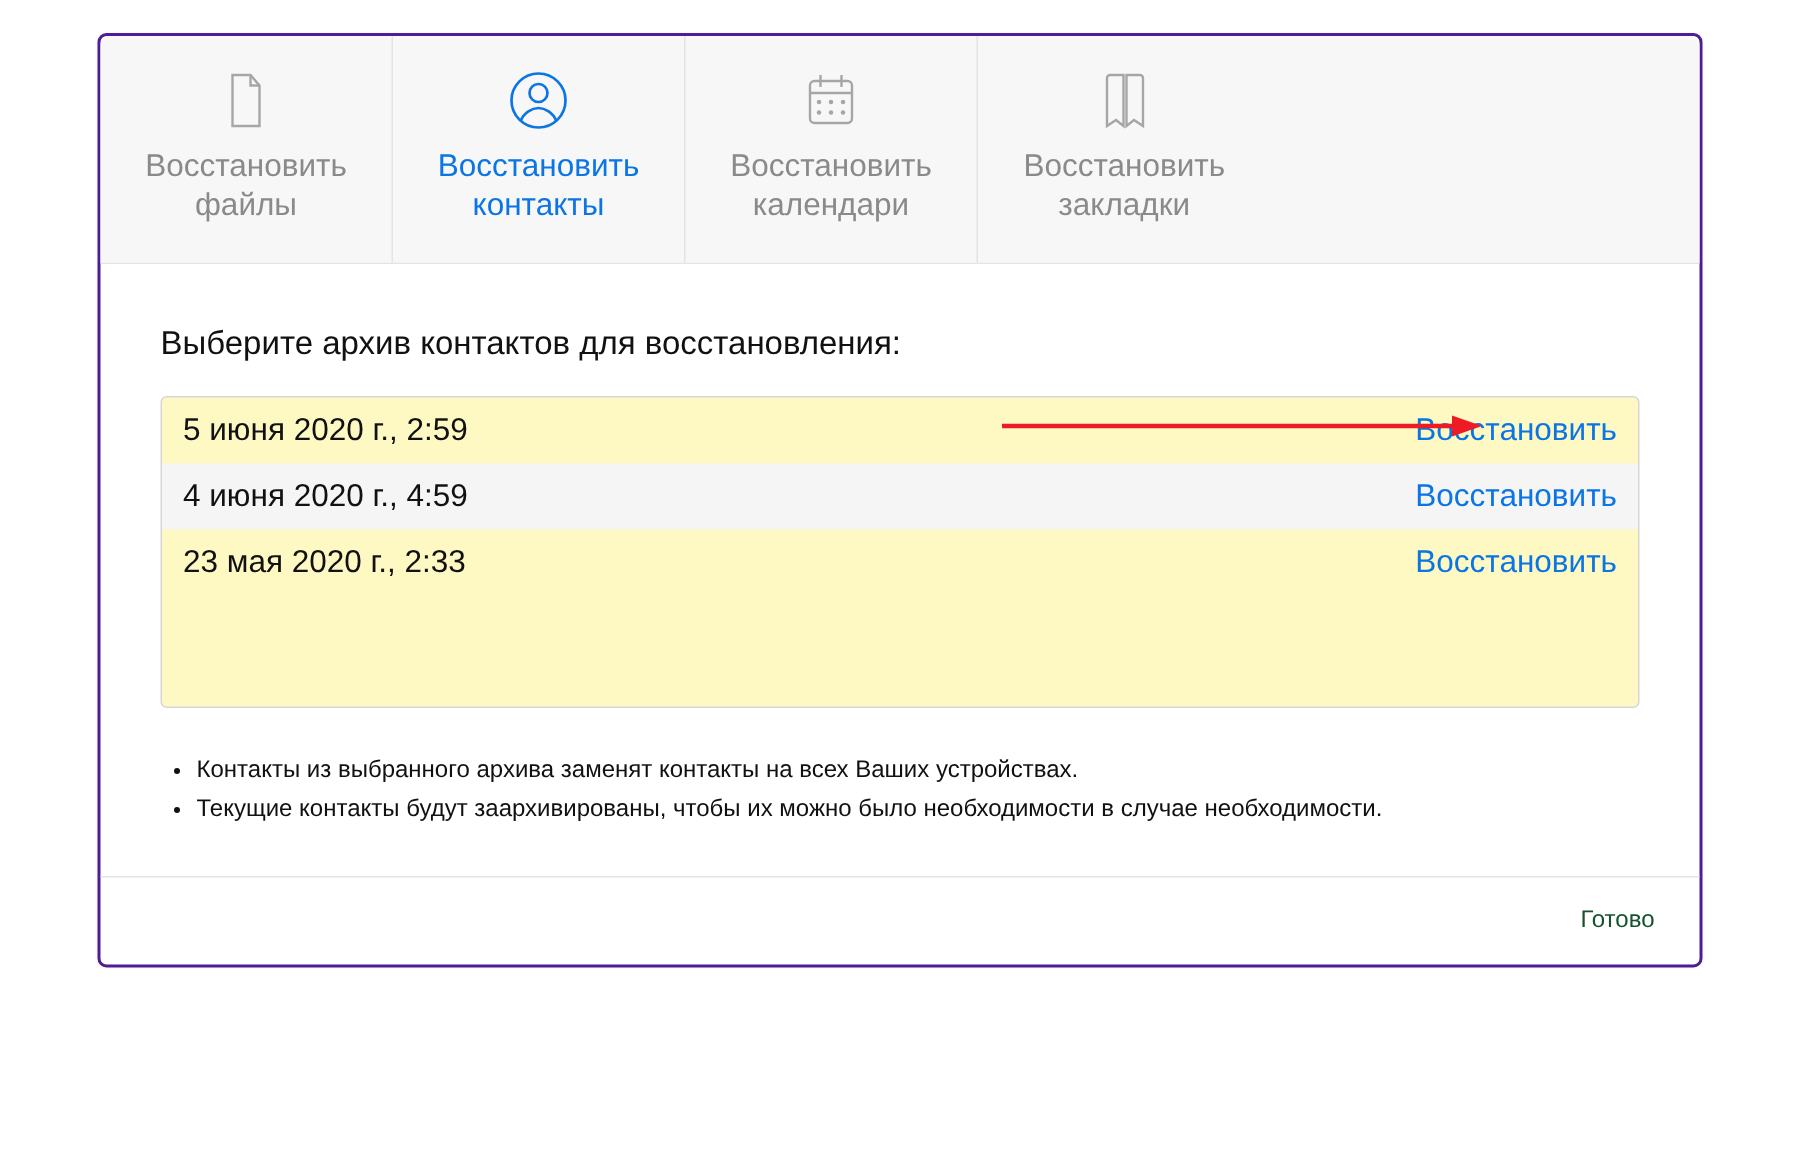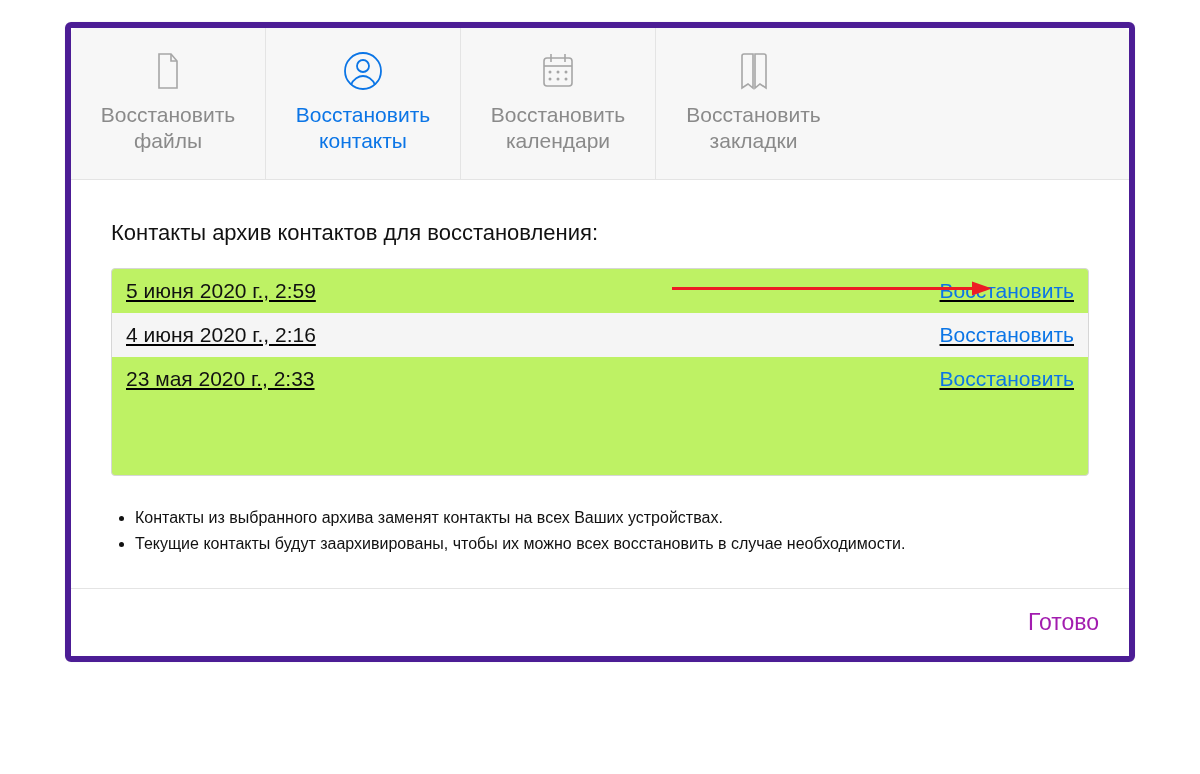--- a/index.html
+++ b/index.html
@@ -5,21 +5,21 @@
   * { box-sizing: border-box; margin: 0; padding: 0; }
   body {
     font-family: -apple-system, "Helvetica Neue", Helvetica, Arial, sans-serif;
     background: #fff;
     width: 1200px;
     height: 774px;
     overflow: hidden;
   }
   .dialog {
     margin: 22px 65px 0 65px;
-    border: 6px solid #4c1d95;
+    border: 2px solid #4c1d95;
     border-radius: 6px;
     background: #fff;
     box-shadow: 0 0 0 1px rgba(0,0,0,0.02);
   }
   .tabs {
     display: flex;
     background: #f7f7f7;
     border-bottom: 1px solid #e4e4e4;
     border-radius: 6px 6px 0 0;
   }
@@ -41,22 +41,21 @@
   .heading {
     font-size: 22px;
     font-weight: 400;
     color: #111;
     margin-bottom: 22px;
   }
   .archive-list {
     border: 1px solid #d6d6d6;
     border-radius: 4px;
     min-height: 208px;
-    background:#bef264;
-    text-decoration:underline;
+    background:#fef9c3;
   }
   .archive-row {
     display: flex;
     align-items: center;
     justify-content: space-between;
     padding: 10px 14px;
     font-size: 21px;
     position: relative;
   }
   .archive-row:nth-child(even) { background: #f5f5f5; }
@@ -89,22 +88,22 @@
     color: #111;
     line-height: 1.5;
     margin-bottom: 2px;
   }
   .footer {
     border-top: 1px solid #e4e4e4;
     padding: 20px 30px;
     text-align: right;
   }
   .done-btn {
-    font-size: 23px;
-    color: #a21caf;
+    font-size: 16px;
+    color: #14532d;
     background: none;
     border: none;
     cursor: pointer;
   }
 </style>
 </head>
 <body>
 
 <div class="dialog">
 
@@ -154,47 +153,47 @@
           <path d="M9 6c0-1 1-2 2-2h9v34l-5-4-6 4V6z"></path>
           <path d="M22 4h9c1 0 2 1 2 2v32l-6-4-5 4V4z"></path>
         </svg>
       </span>
       <div class="tab-label">Восстановить
 закладки</div>
     </div>
   </div>
 
   <div class="content">
-    <h2 class="heading">Контакты архив контактов для восстановления:</h2>
+    <h2 class="heading">Выберите архив контактов для восстановления:</h2>
 
     <div class="archive-list">
       <div class="archive-row">
         <span class="archive-date">5 июня 2020 г., 2:59</span>
         <span class="arrow-annotation">
           <svg width="320" height="20" viewBox="0 0 320 20">
             <line x1="0" y1="10" x2="300" y2="10" stroke="#ed1c24" stroke-width="3"></line>
             <polygon points="300,3 320,10 300,17" fill="#ed1c24"></polygon>
           </svg>
         </span>
         <a class="archive-action">Восстановить</a>
       </div>
       <div class="archive-row">
-        <span class="archive-date">4 июня 2020 г., 2:16</span>
+        <span class="archive-date">4 июня 2020 г., 4:59</span>
         <a class="archive-action">Восстановить</a>
       </div>
       <div class="archive-row">
         <span class="archive-date">23 мая 2020 г., 2:33</span>
         <a class="archive-action">Восстановить</a>
       </div>
     </div>
 
     <div class="notes">
       <ul>
         <li>Контакты из выбранного архива заменят контакты на всех Ваших устройствах.</li>
-        <li>Текущие контакты будут заархивированы, чтобы их можно всех восстановить в случае необходимости.</li>
+        <li>Текущие контакты будут заархивированы, чтобы их можно было необходимости в случае необходимости.</li>
       </ul>
     </div>
   </div>
 
   <div class="footer">
     <button class="done-btn">Готово</button>
   </div>
 
 </div>
 

